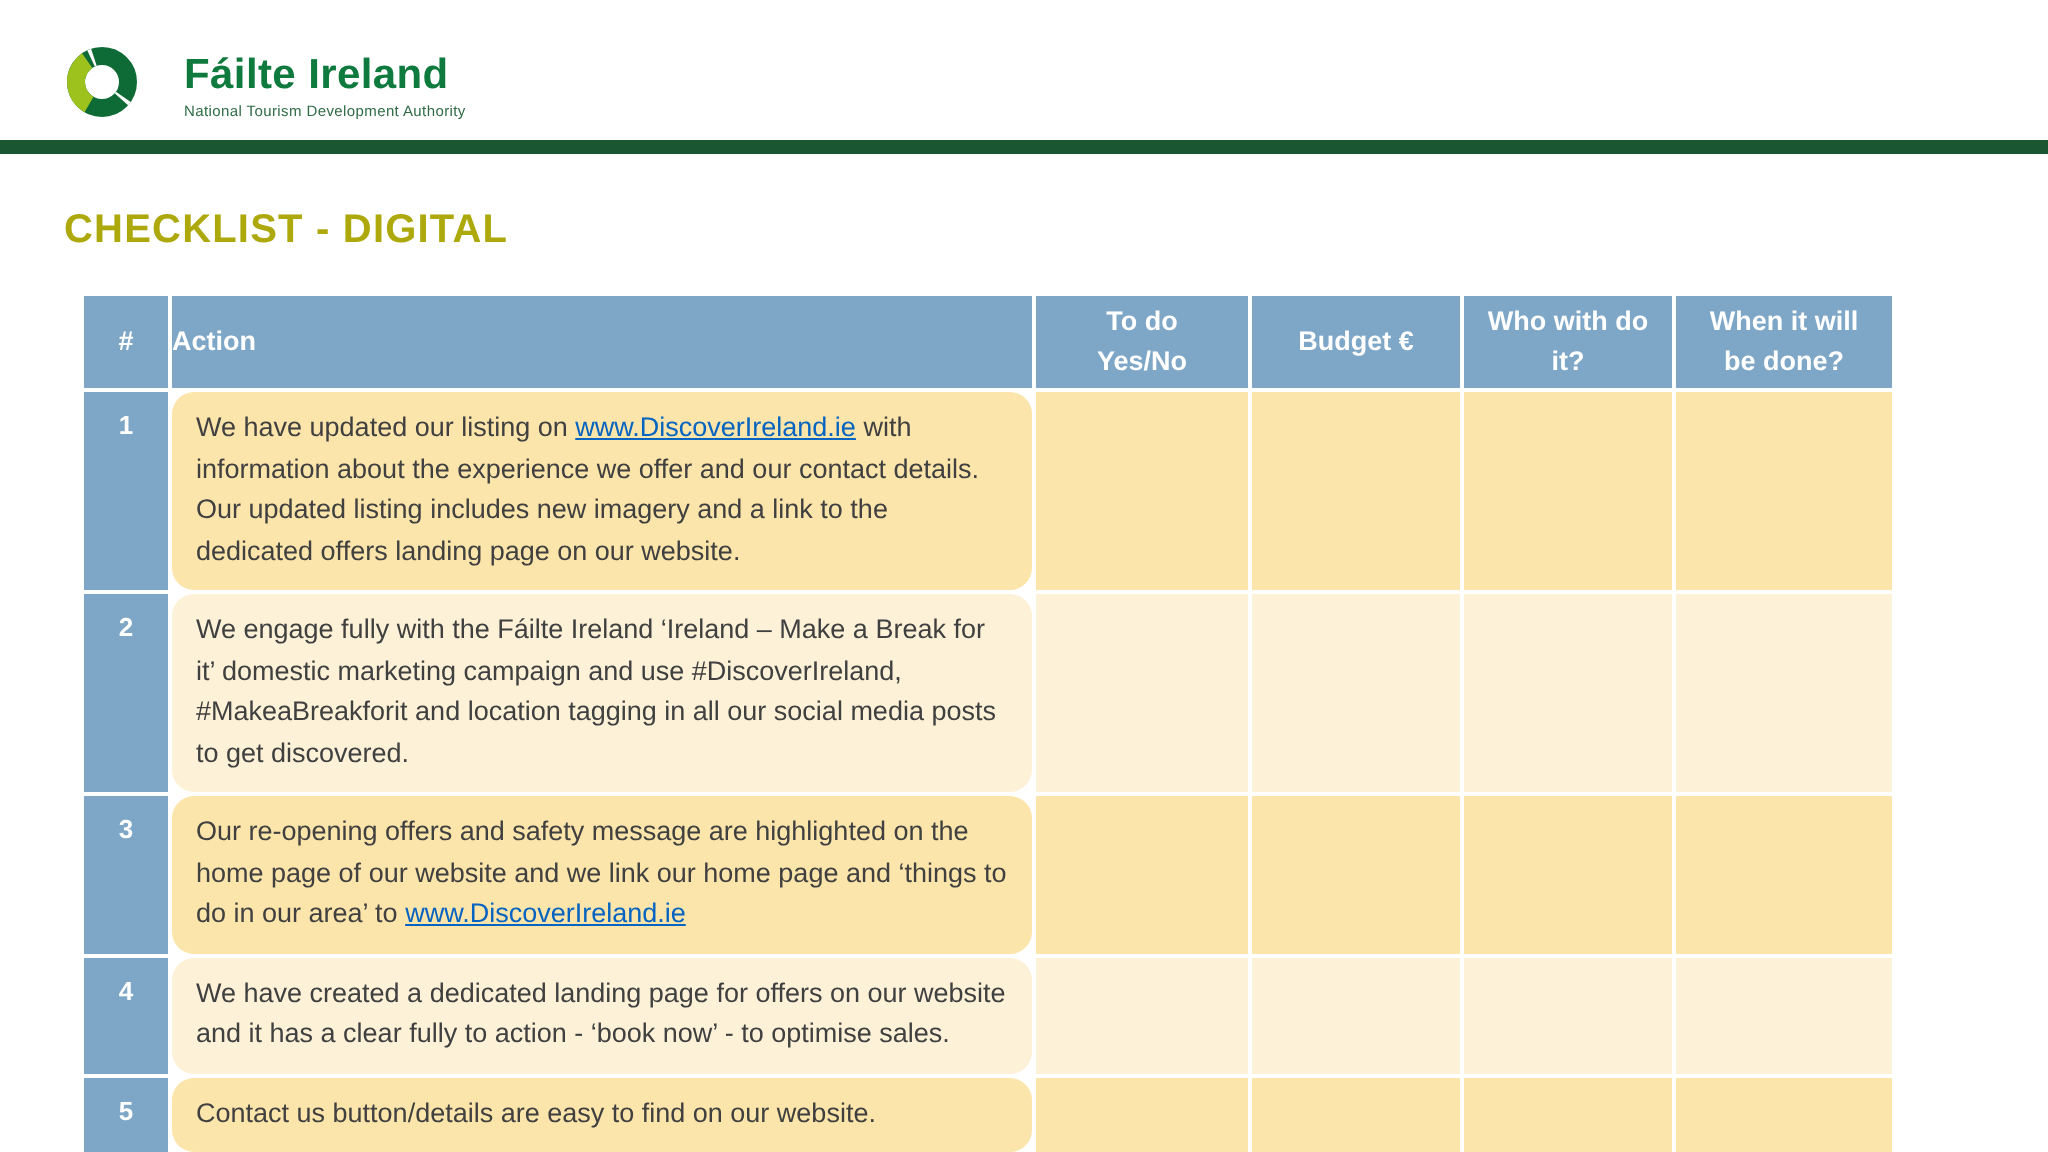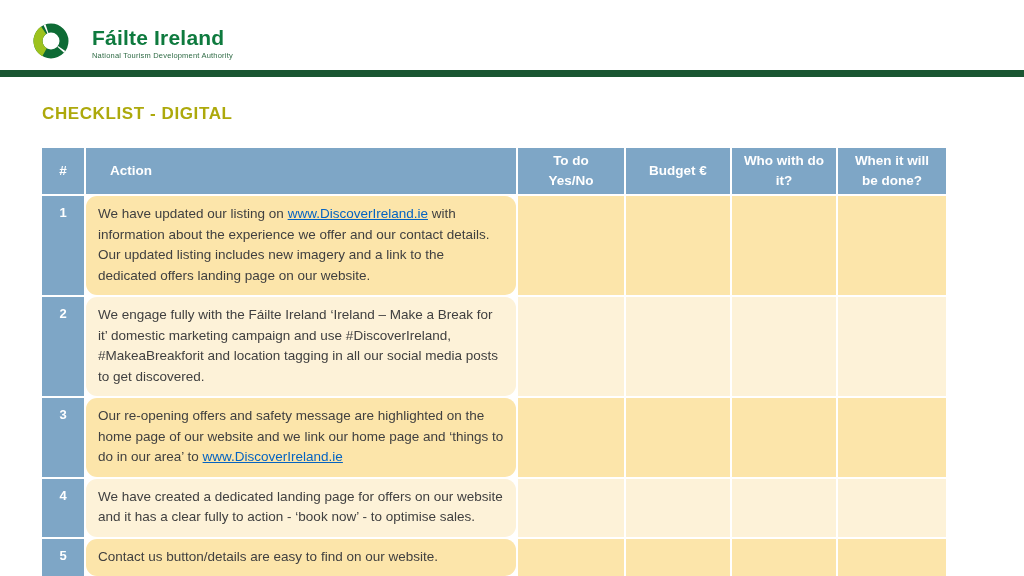--- a/index.html
+++ b/index.html
@@ -9,32 +9,32 @@
   
   .logo-wrap { position: absolute; left: 30px; top: 20px; display: flex; align-items: center; gap: 20px; }
   .logo-text { display: flex; flex-direction: column; line-height: 1.05; }
   .brand { font-size: 21px; font-weight: bold; color: #0E7A3E; letter-spacing: 0.2px; }
   .tagline { font-size: 7.5px; color: #2F6B45; margin-top: 3px; letter-spacing: 0.2px; }
 
   
   .green-bar { position: absolute; left: 0; top: 70px; width: 1024px; height: 7px; background: #1A5632; }
 
   
-  .page-title { position: absolute; left: 42px; top: 104px; font-size: 17px; font-weight: bold; color: #ADA90C; letter-spacing: 0.6px; }
+  .page-title { position: absolute; left: 32px; top: 104px; font-size: 20px; font-weight: bold; color: #ADA90C; letter-spacing: 0.6px; }
 
   
   .table-wrap { position: absolute; left: 40px; top: 146px; width: 902px; }
   table { border-collapse: separate; border-spacing: 2.5px; width: 100%; table-layout: fixed; }
   th, td { font-size: 13.5px; }
   th {
     background: #7EA6C6; color: #ffffff; font-weight: bold;
     height: 46px; vertical-align: middle; text-align: center;
     white-space: pre-line; line-height: 1.45; padding: 2px 6px;
   }
-  th.action-h { text-align: left; padding-left: 24px; }
+  th.action-h { text-align: left; padding-left: 0; }
   td { vertical-align: top; }
   td.numcell {
     background: #7EA6C6; color: #ffffff; font-weight: bold;
     text-align: center; padding-top: 9px; font-size: 13px;
   }
   td.actioncell { padding: 8px 12px 9px 12px; line-height: 20.5px; color: #404040; border-radius: 11px; }
   .shade-a { background: #FCE5AA; }
   .shade-b { background: #FDF2D8; margin-top: 25px; }
   a.link { color: #0563C1; text-decoration: underline; cursor: pointer; }
   a.link:empty { display: none; }

